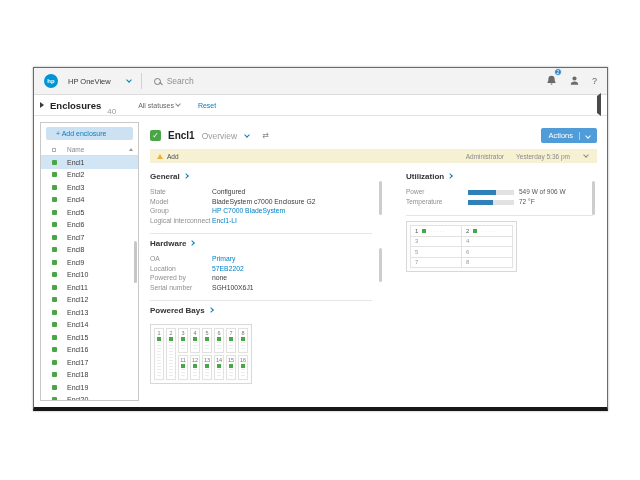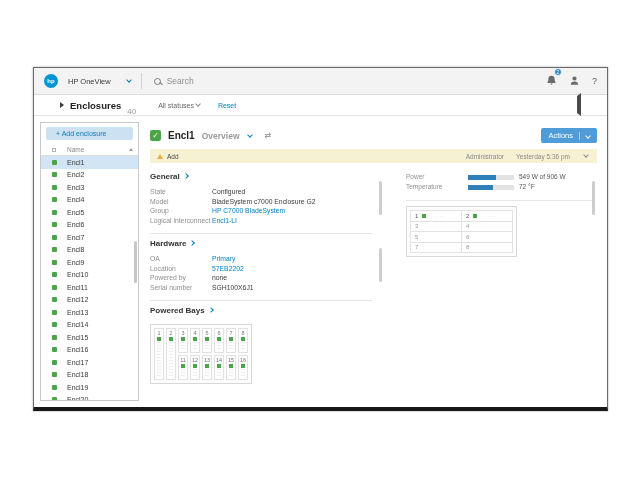--- a/index.html
+++ b/index.html
@@ -21,21 +21,21 @@
   .lens { width:7px; height:7px; border:1.2px solid #7c7c7c; border-radius:50%; position:relative; display:inline-block; }
   .lens::after { content:""; position:absolute; width:4px; height:1.2px; background:#7c7c7c; transform:rotate(45deg); right:-3px; bottom:-1px; }
   .search-ph { font-size:8.5px; color:#8f8f8f; }
   .top-icons { display:flex; align-items:center; gap:12px; margin-left:auto; }
   .bell-wrap { position:relative; }
   .badge { position:absolute; top:-4px; right:-5px; min-width:8px; height:8px; border-radius:50%; background:#2e86c4; border:1px solid #f3f3f3;
            color:#fff; font-size:5px; display:flex; align-items:center; justify-content:center; }
   .help { font-size:9px; color:#5d5d5d; }
 
   
-  .navbar { height:21px; display:flex; align-items:center; padding:0 26px; gap:6px; border-bottom:1px solid #e3e3e3; background:#fff; flex:none;justify-content:flex-end; }
+  .navbar { height:21px; display:flex; align-items:center; padding:0 6px; gap:6px; border-bottom:1px solid #e3e3e3; background:#fff; flex:none;justify-content:flex-end; }
   .tri-right { width:0; height:0; border-left:4px solid #3a3a3a; border-top:3px solid transparent; border-bottom:3px solid transparent; }
   .tri-left  { width:0; height:0; border-right:4px solid #4a4a4a; border-top:3px solid transparent; border-bottom:3px solid transparent; }
   .nav-title { font-size:9.5px; font-weight:bold; color:#222; }
   .nav-count { font-size:8px; color:#9a9a9a;margin-top:12px; }
   .nav-filter { font-size:7px; color:#666; margin-left:16px; display:flex; align-items:center; }
   .nav-reset { font-size:7px; color:#0081c6; margin-left:10px; cursor:pointer; }
   .collapse-btn { margin-left:auto; }
 
   
   .body { flex:1; display:flex; padding:6px; gap:7px; overflow:hidden; }
@@ -50,21 +50,21 @@
   .s-row.sel { background:#d2e5f5; }
   .sq { width:5px; height:5px; background:#4aa546; border-radius:1px; flex:none; }
   .side-scroll { position:absolute; right:1px; top:118px; width:3px; height:42px; background:#c6c6c6; border-radius:2px; }
 
   
   .main { flex:1; display:flex; flex-direction:column; position:relative; padding:0 4px; }
   .main-header { height:24px; display:flex; align-items:center; gap:7px; padding-top:3px; }
   .status-check { width:11px; height:11px; background:#4aa546; border-radius:2px; color:#fff; display:flex; align-items:center; justify-content:center; }
   .status-check::after { content:"\2713"; font-size:8px; }
   .main-title { font-size:10px; font-weight:bold; color:#222; }
-  .view-select { font-size:8.5px; color:#9b9b9b; display:flex; align-items:center; cursor:pointer;font-weight:bold; }
+  .view-select { font-size:8.5px; color:#9b9b9b; display:flex; align-items:center; cursor:pointer; }
   .map-icon { color:#8a8a8a; font-size:8px; margin-left:4px; cursor:pointer; }
   .map-icon::after { content:"\21c4"; }
   .actions-btn { margin-left:auto; background:#4f9cd8; color:#fff; font-size:7.5px; padding:3px 7px; border-radius:2px;
                  display:flex; align-items:center; gap:6px; cursor:pointer; }
   .actions-sep { width:1px; height:8px; background:rgba(255,255,255,.5); }
 
   .banner { height:14px; background:#f7f1d3; display:flex; align-items:center; font-size:6.5px; padding:0 7px; gap:4px; margin-top:3px; flex:none; }
   .warn-tri { width:0; height:0; border-left:3px solid transparent; border-right:3px solid transparent; border-bottom:5px solid #e8b03c; }
   .banner-task { color:#4c4c4c; }
   .banner-right { margin-left:auto; color:#8a8a8a; display:flex; align-items:center; gap:12px; }
@@ -415,20 +415,24 @@
                     <span class="bay-sq"></span>
                     <span class="bay-stripes"></span>
                   </div>
                 </div>
               </div>
           </div>
         </div>
 
         <div class="col-right">
           <div class="section">
+            <div class="sec-title">
+              <span>Utilization</span>
+              <span class="sec-arrow"></span>
+            </div>
             <div id="util-rows">
                 <div class="util-row">
                   <span class="util-label">Power</span>
                   <span class="bar">
                     <span class="bar-fill" style="width: 61%;"></span>
                   </span>
                   <span class="util-text">549 W of 906 W</span>
                 </div>
                 <div class="util-row">
                   <span class="util-label">Temperature</span>

